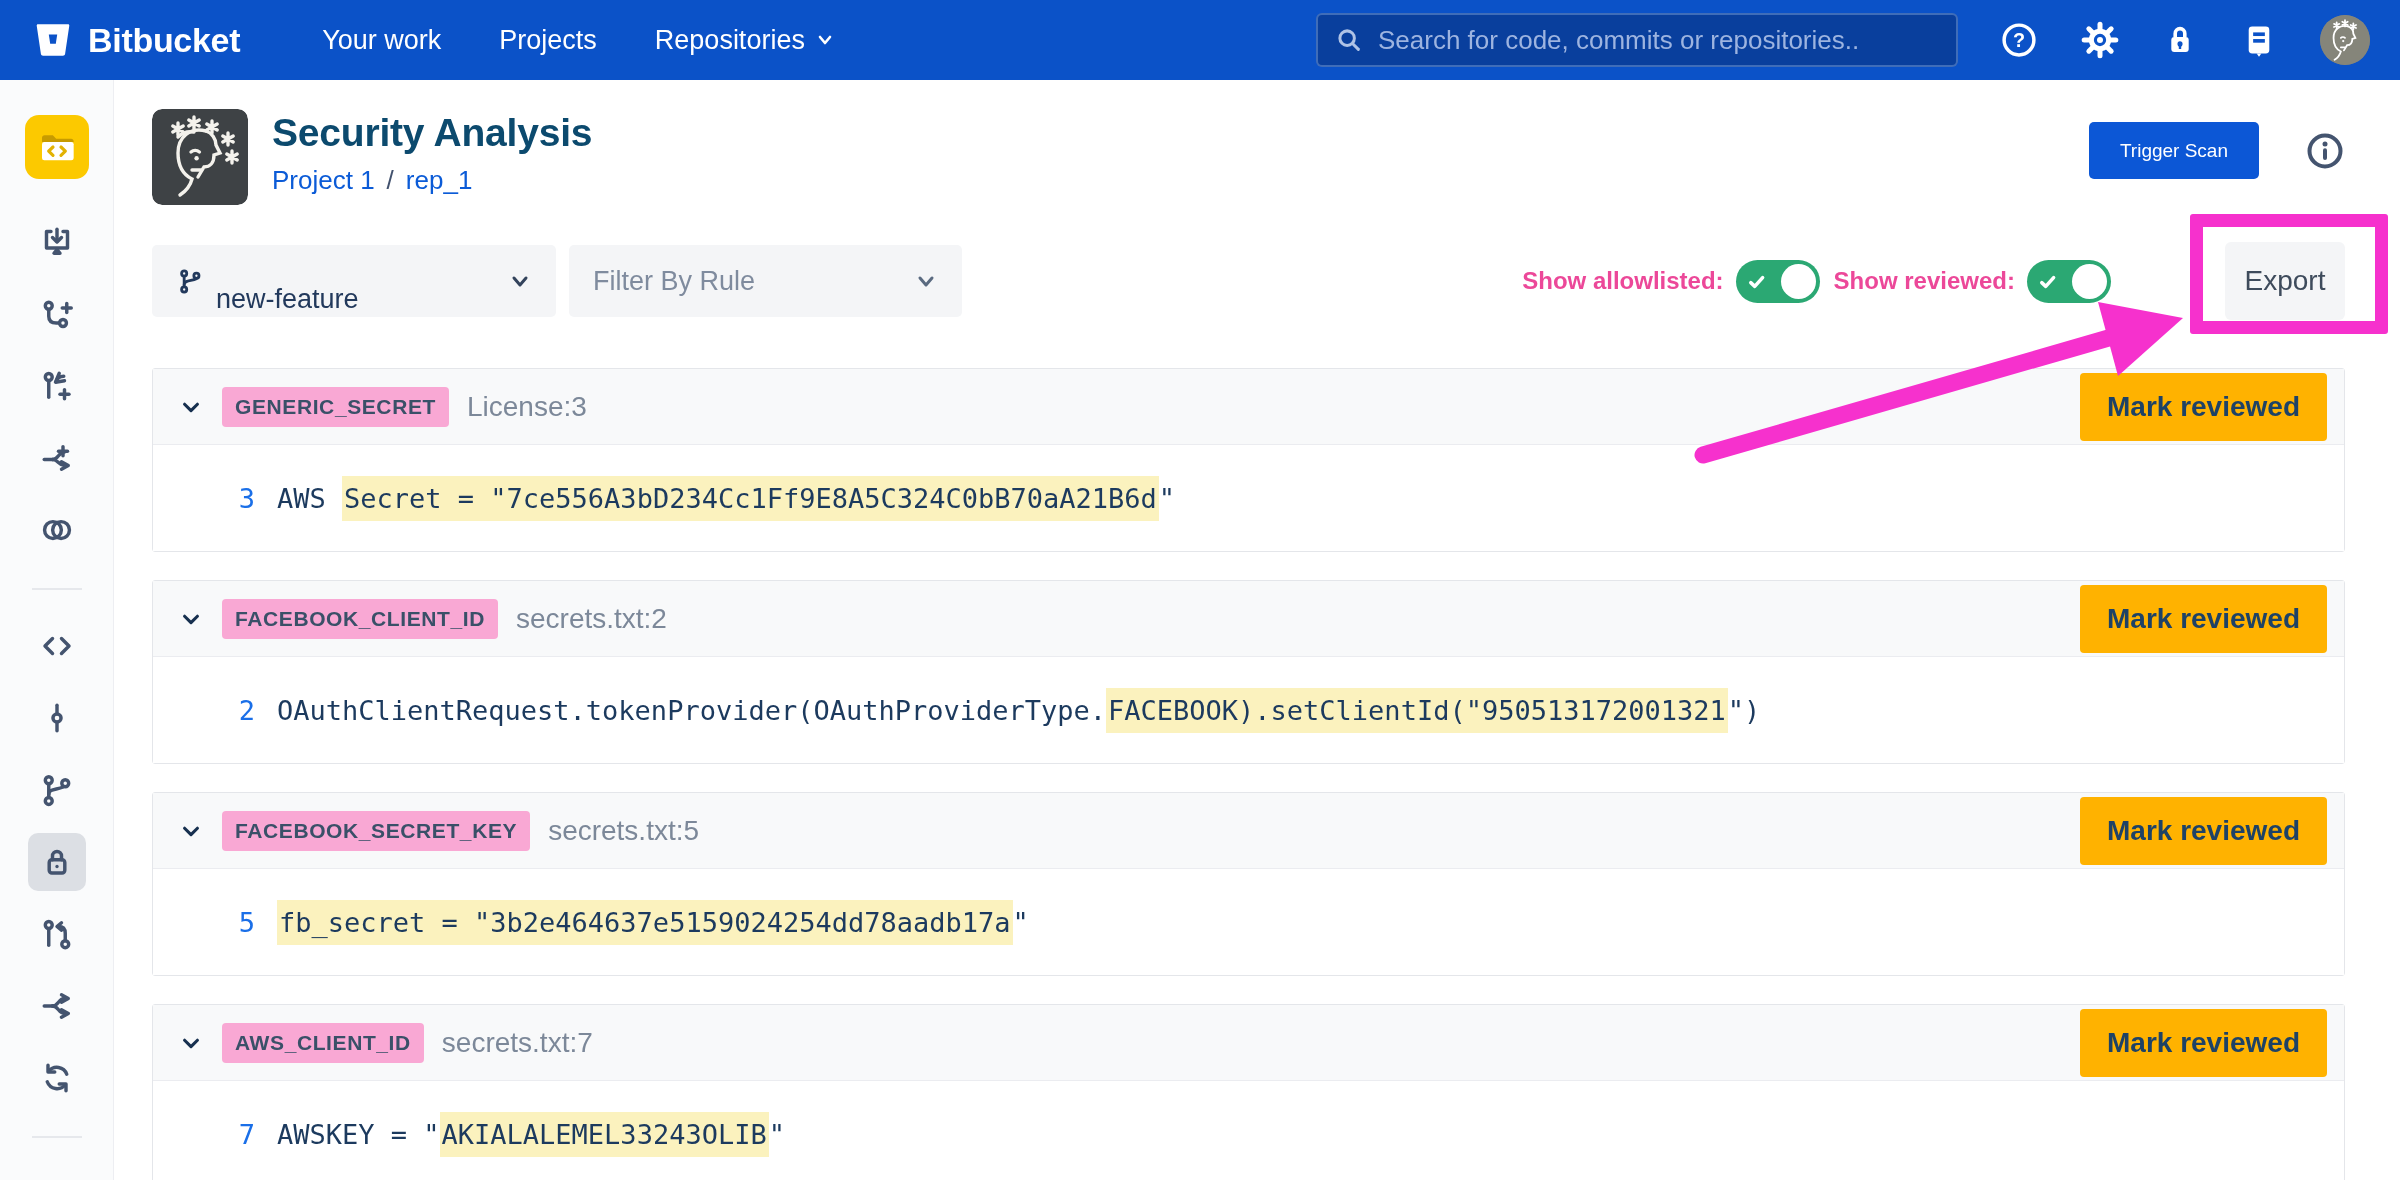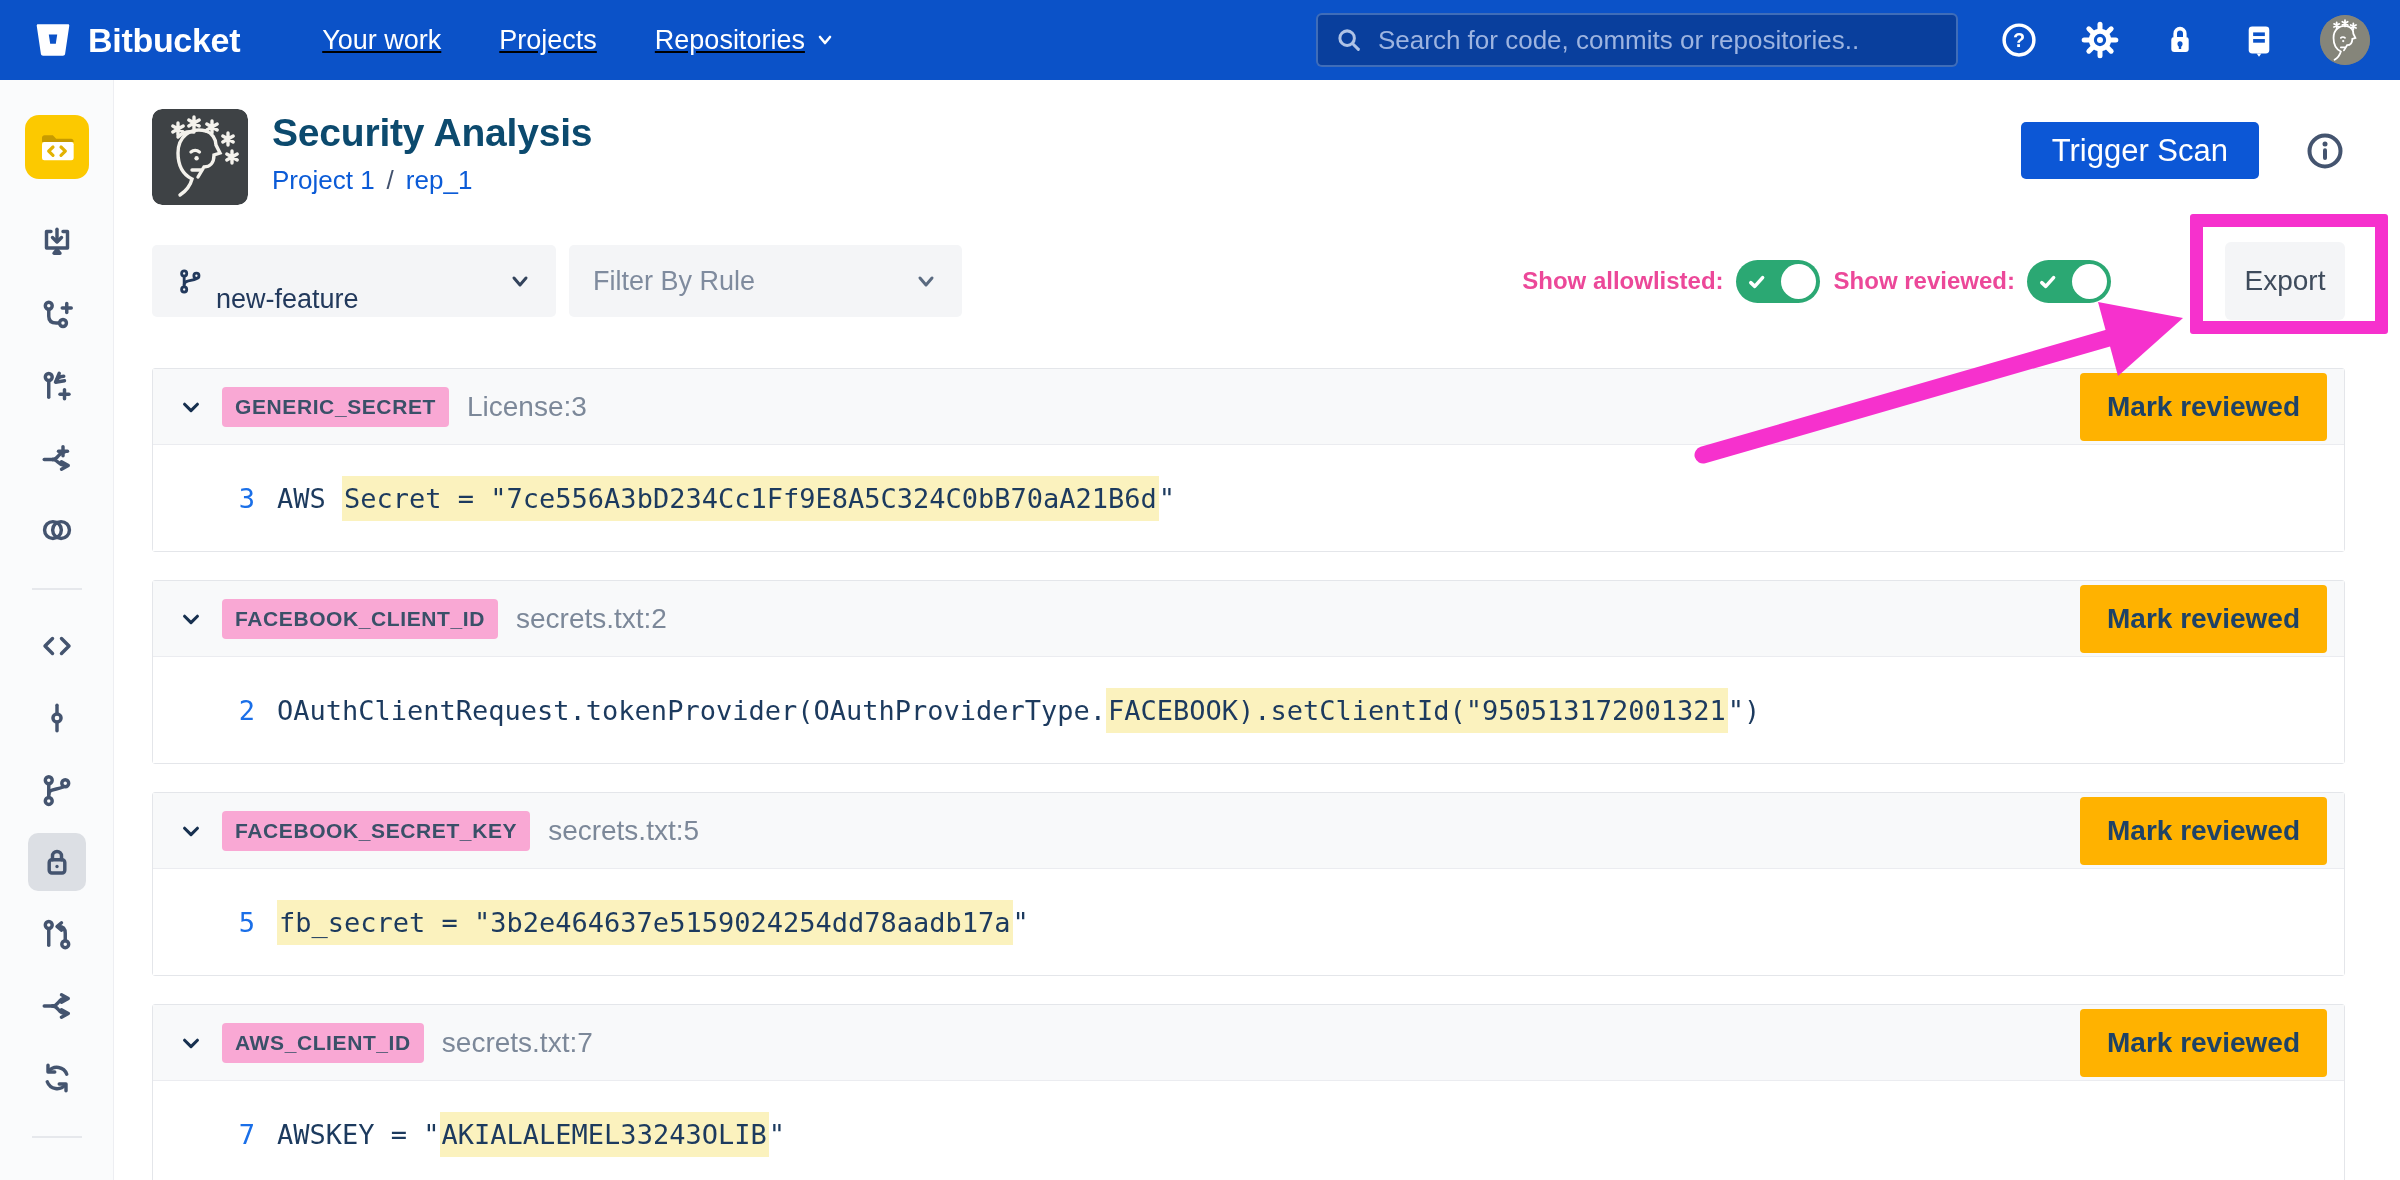--- a/index.html
+++ b/index.html
@@ -6,21 +6,21 @@
   html,body { width:2400px; height:1180px; overflow:hidden; background:#fff;
               font-family:"Liberation Sans", sans-serif; }
   body { position:relative; }
 
   
   .topnav { position:absolute; top:0; left:0; width:2400px; height:80px;
             background:#0B52C8; display:flex; align-items:center;
             padding:0 30px 0 32px; z-index:5; }
   .brand { display:flex; align-items:center; gap:14px; }
   .brand-name { color:#fff; font-size:34px; font-weight:bold; letter-spacing:-0.3px; }
-  .nav-links { display:flex; align-items:center; gap:58px; margin-left:82px;text-decoration:underline; }
+  .nav-links { display:flex; align-items:center; gap:58px; margin-left:82px; }
   .nav-link { color:#fff; font-size:27px; font-weight:500; display:flex;
               align-items:center; gap:10px; cursor:pointer; }
   .searchbox { margin-left:auto; width:642px; height:54px; border-radius:6px;
                background:rgba(7,35,86,0.38); border:2px solid rgba(130,165,220,0.45);
                display:flex; align-items:center; padding:0 16px; gap:14px; }
   .searchbox input { flex:1; background:transparent; border:none; outline:none;
                      color:#fff; font-size:26px; font-family:"Liberation Sans",sans-serif; }
   .searchbox input::placeholder { color:#9DB4E0; }
   .nav-icons { display:flex; align-items:center; gap:42px; margin-left:42px; }
   .nav-avatar { width:50px; height:50px; border-radius:50%; overflow:hidden;
@@ -45,21 +45,21 @@
 
   .page-head { display:flex; align-items:flex-start; margin-top:29px; }
   .repo-face { width:96px; height:96px; border-radius:10px; overflow:hidden; flex:none; }
   .title-block { margin-left:24px; padding-top:2px; }
   .page-title { font-size:39px; font-weight:bold; color:#0c4a6e; letter-spacing:-0.2px; }
   .breadcrumb { margin-top:10px; font-size:26px; display:flex; gap:12px; align-items:center; }
   .breadcrumb a { color:#0B5BD7; text-decoration:none; cursor:pointer; }
   .crumb-sep { color:#42526E; }
   .head-actions { margin-left:auto; display:flex; align-items:center; margin-top:13px; }
   .btn-primary { background:#0C57D6; color:#fff; border:none; border-radius:5px;
-                 height:57px; padding:0 31px; font-size:31px; font-weight:500;
+                 height:57px; padding:0 31px; font-size:19px; font-weight:500;
                  font-family:"Liberation Sans",sans-serif; cursor:pointer;margin-left:29px; }
   .info-wrap { margin-left:46px; display:flex; cursor:pointer; }
 
   
   .filter-row { display:flex; align-items:center; margin-top:40px; height:72px; }
   .dropdown { height:72px; border-radius:5px; background:#F4F5F7; display:flex;
               align-items:center; padding:0 24px; cursor:pointer; }
   .dd-branch { width:404px; }
   .dd-rule { width:393px; margin-left:13px; }
   .dd-text { font-size:27px; color:#22395C; font-weight:500; margin-left:12px;margin-top:36px; }

